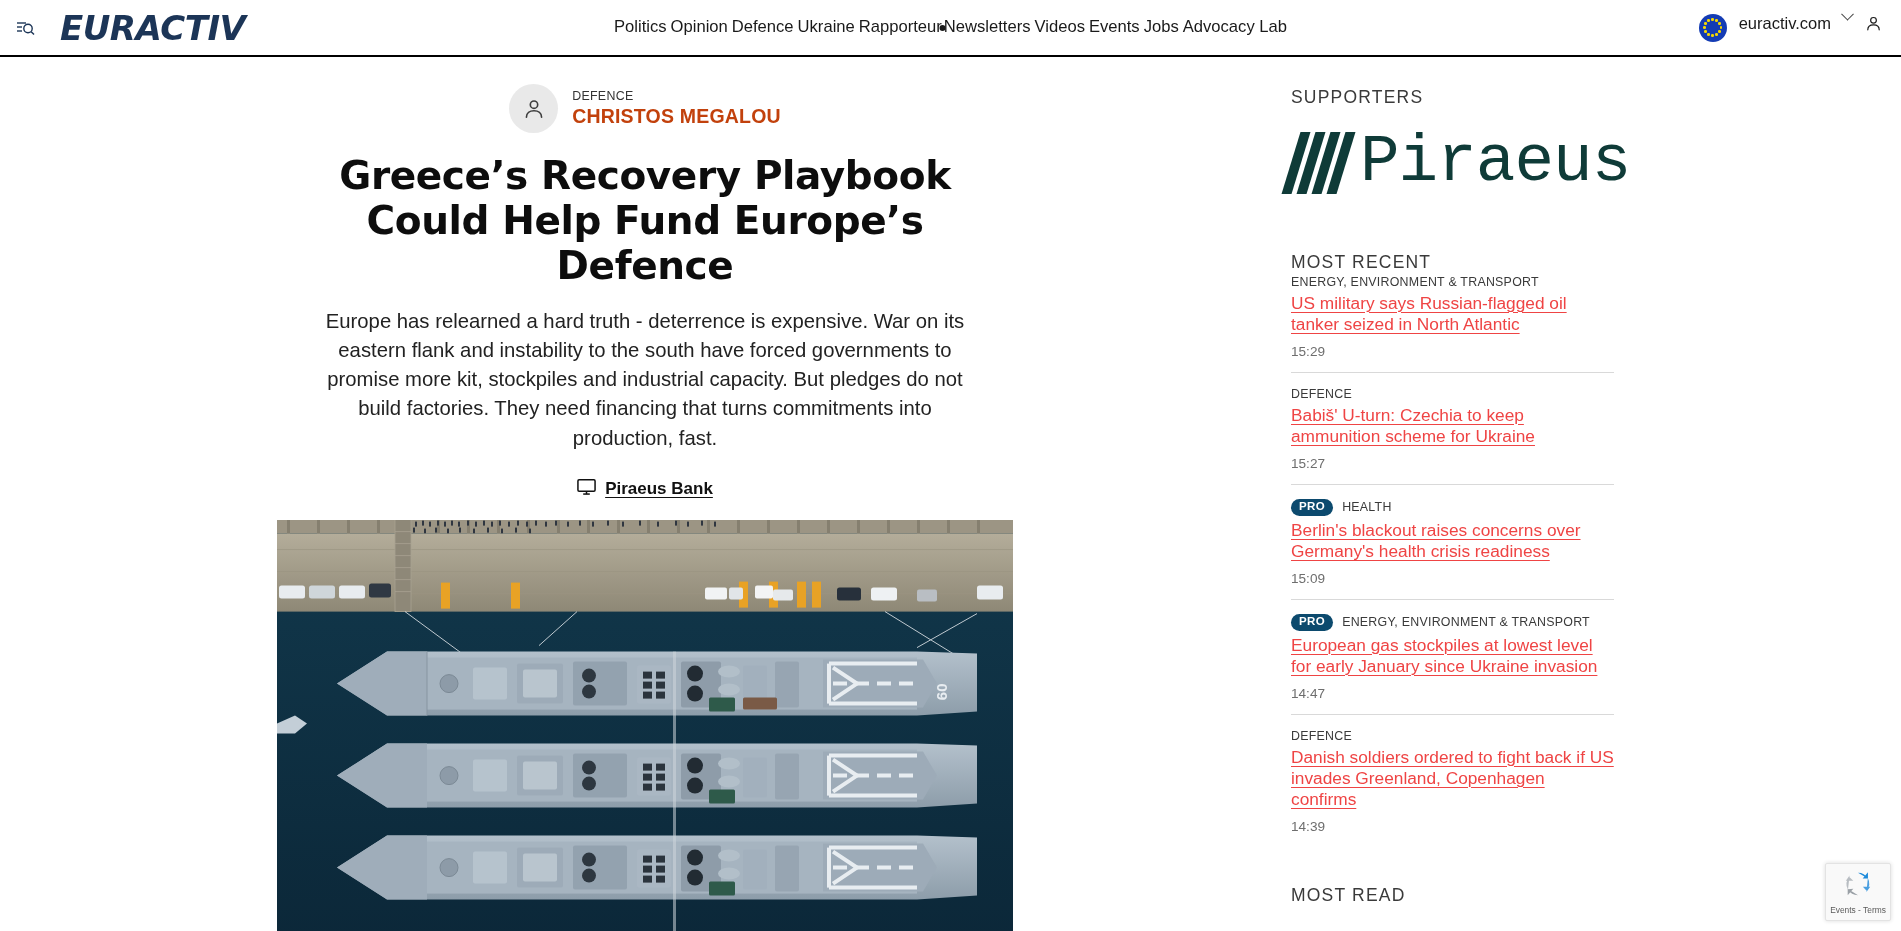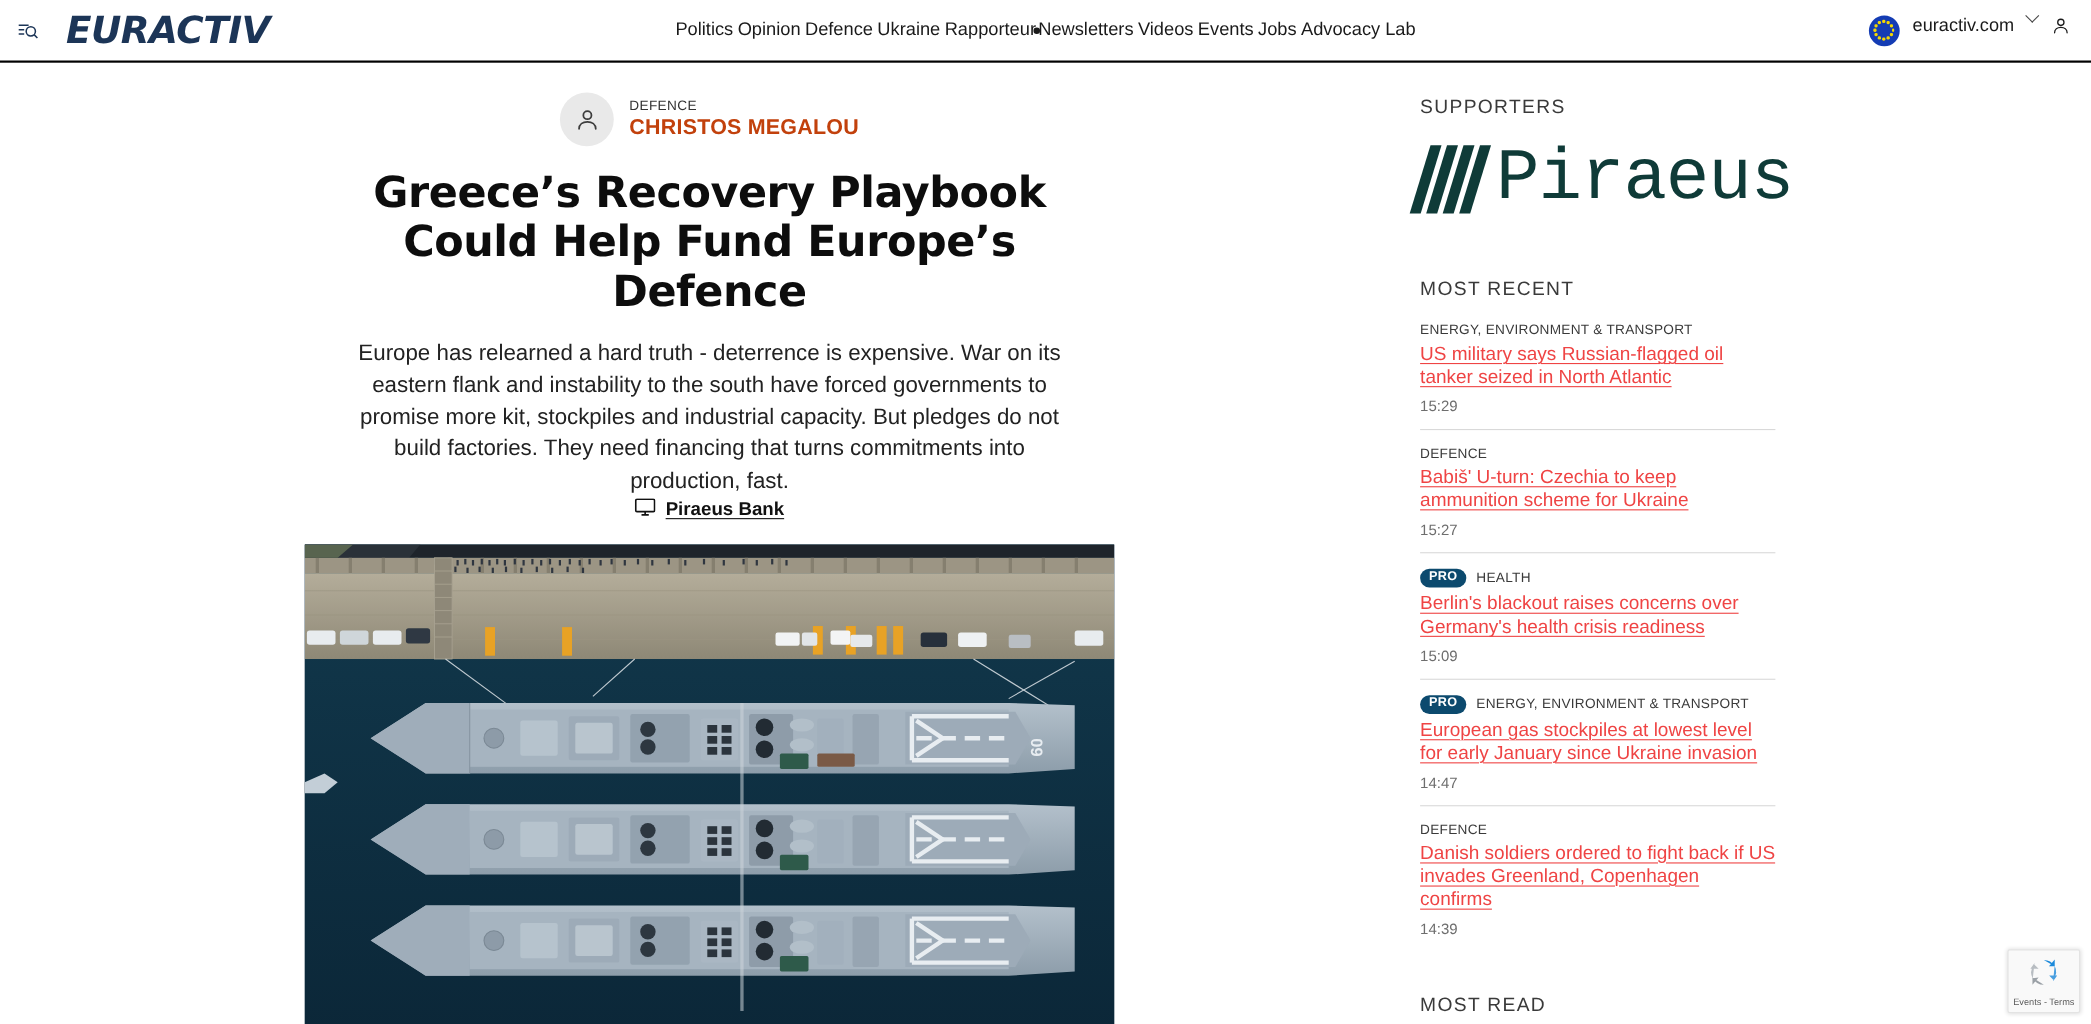--- a/index.html
+++ b/index.html
@@ -162,20 +162,21 @@
   }
   .standfirst {
     width: 672px;
     margin-top: 18px;
     text-align: center;
     font-size: 20.3px;
     line-height: 1.44;
     color: #222;
   }
   .sponsor-line {
+    margin-top: 26px;
     display: flex;
     align-items: center;
     gap: 9px;
     cursor: pointer;
   }
   .sponsor-name {
     font-size: 17px;
     font-weight: 700;
     color: #111;
     text-decoration: underline;
@@ -214,21 +215,21 @@
     transform: skewX(-17deg);
   }
   .piraeus-word {
     font-family: Liberation Mono, monospace;
     font-size: 66px;
     color: #0f3b38;
     line-height: 1;
     letter-spacing: -1px;
   }
   .most-recent-head { margin-top: 56px; }
-  .news-list { margin-top: 18px; width: 323px; }
+  .news-list { width: 323px; }
   .news-item {
     padding: 14px 0 13px 0;
     border-top: 1px solid #d9d9d9;
     cursor: pointer;
   }
   .news-item:first-child { border-top: none; padding-top: 2px; }
   .news-meta {
     display: flex;
     align-items: center;
     gap: 9px;

